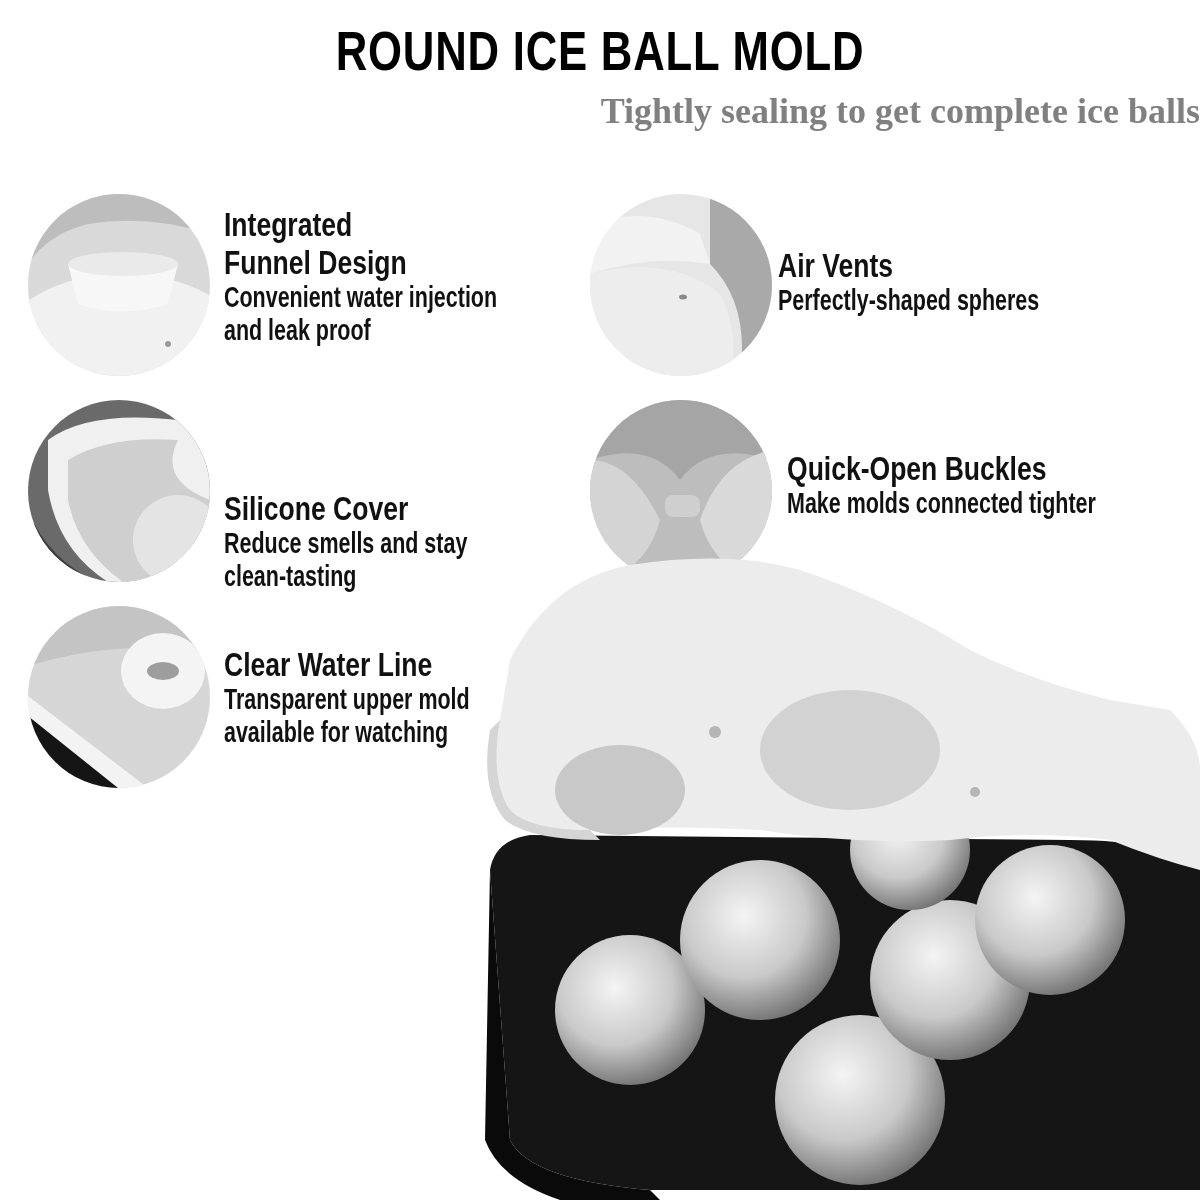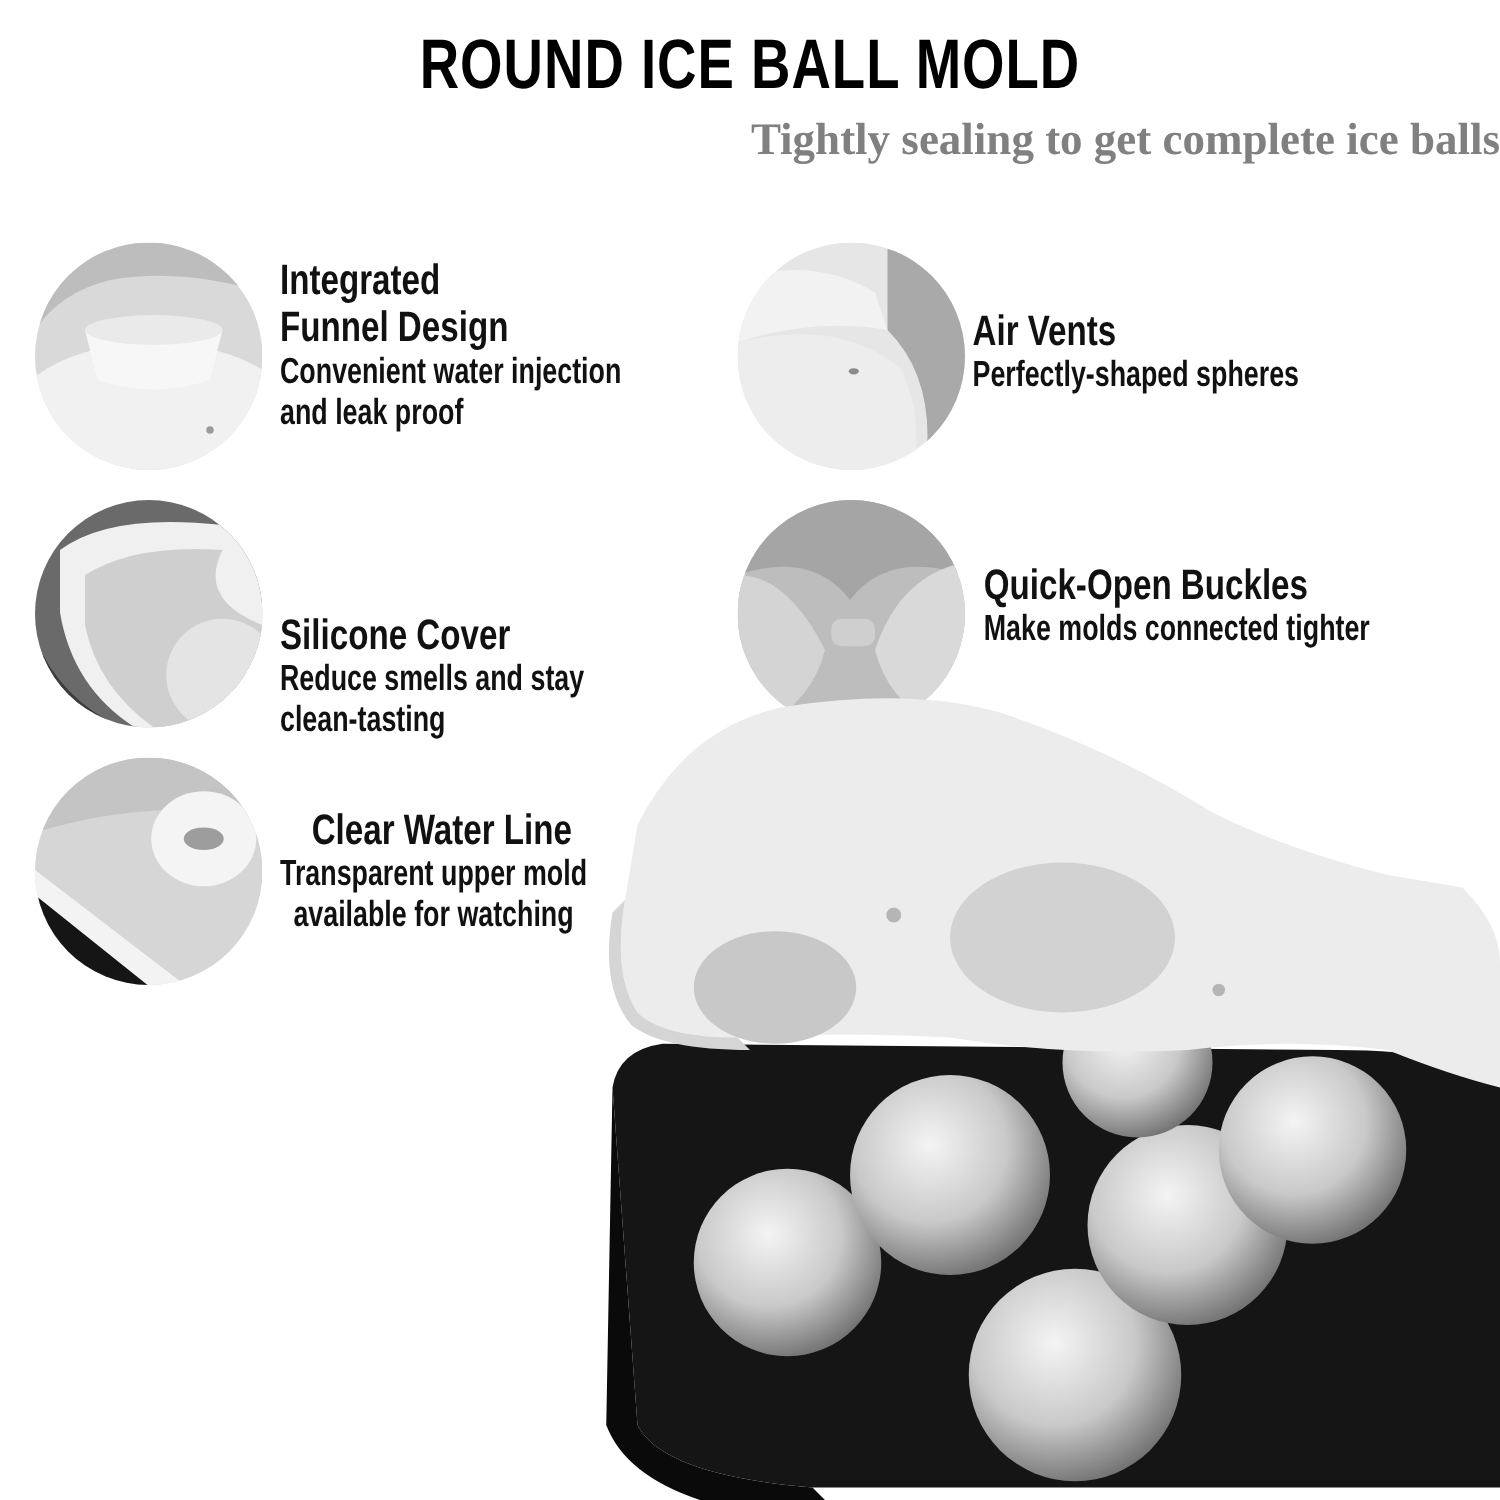--- a/index.html
+++ b/index.html
@@ -110,21 +110,21 @@
 <div class="thumb" style="left:28px; top:606px;">
   <svg viewBox="0 0 182 182">
     <rect width="182" height="182" fill="#d6d6d6"></rect>
     <path d="M0 0 H182 V50 Q100 30 0 60 Z" fill="#c4c4c4"></path>
     <path d="M0 90 L120 182 H0 Z" fill="#f3f3f3"></path>
     <path d="M0 110 L90 182 H0 Z" fill="#151515"></path>
     <ellipse cx="135" cy="65" rx="42" ry="38" fill="#f4f4f4"></ellipse>
     <ellipse cx="135" cy="65" rx="16" ry="9" fill="#9d9d9d"></ellipse>
   </svg>
 </div>
-<div class="ftext" style="left:224px; top:645px;text-align:center;">
+<div class="ftext" style="left:224px; top:645px;">
   <div class="fhead">Clear Water Line</div>
   <div class="fdesc">Transparent upper mold</div>
   <div class="fdesc">available for watching</div>
 </div>
 
 <div class="product">
   <svg viewBox="0 0 730 660">
     <defs>
       <radialGradient id="ice" cx="40%" cy="35%" r="70%">
         <stop offset="0%" stop-color="#f4f4f4"></stop>

